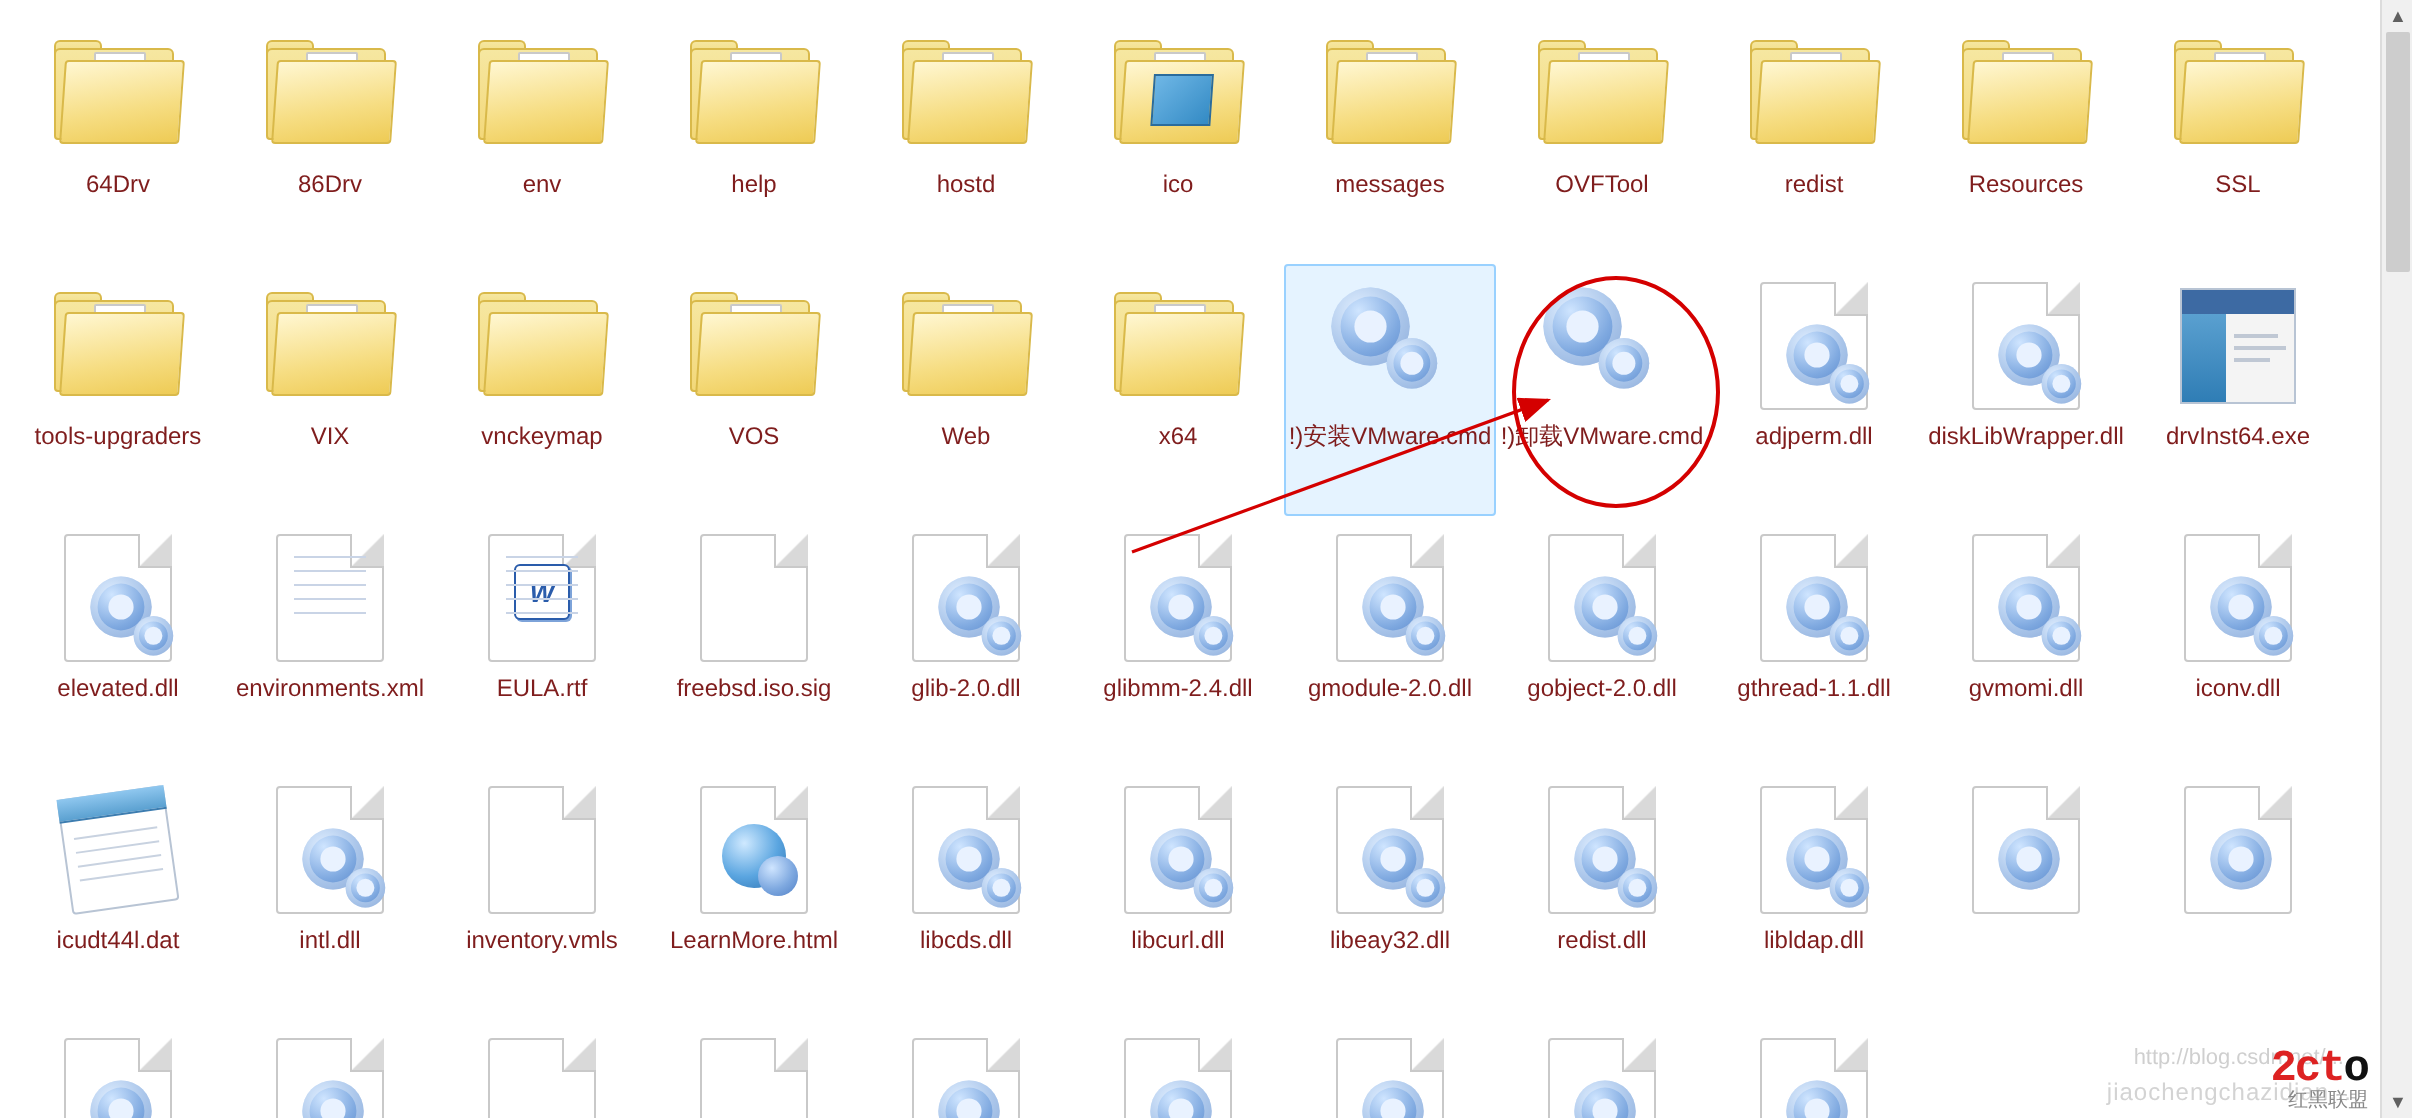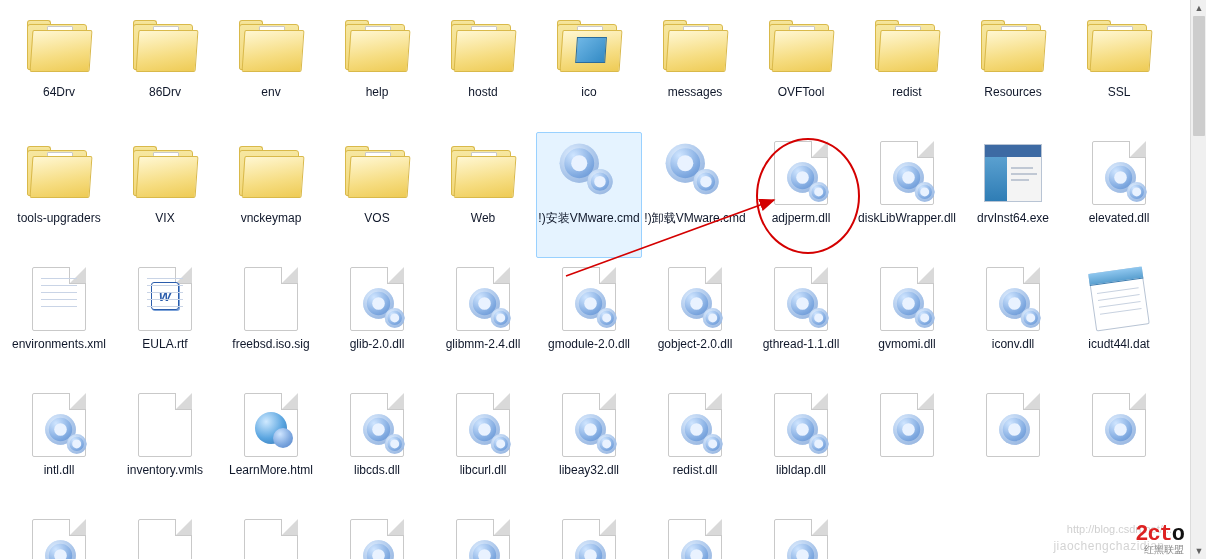--- a/index.html
+++ b/index.html
@@ -3,21 +3,21 @@
 <meta charset="utf-8">
 <style>
   * { box-sizing: border-box; margin: 0; padding: 0; }
   html, body { width: 1206px; height: 559px; font-family: "Segoe UI", Tahoma, sans-serif; font-size: 12px; background: #fff; overflow: hidden; }
   .viewport { position: relative; width: 1206px; height: 559px; }
   .file-area { position: absolute; left: 0; top: 0; width: 1190px; height: 559px; overflow: hidden; }
   .grid { display: flex; flex-wrap: wrap; align-content: flex-start; padding: 6px 0 0 6px; }
   .item { width: 106px; height: 126px; display: flex; flex-direction: column; align-items: center; justify-content: flex-start; padding-top: 4px; cursor: default; border: 1px solid transparent; border-radius: 2px; }
   .item.selected { background: #e5f3ff; border-color: #99d1ff; }
   .icon-wrap { width: 80px; height: 72px; display: flex; align-items: center; justify-content: center; }
-  .label { width: 102px; text-align: center; color: #0f172a; line-height: 14px; padding-top: 2px; word-break: break-word; }
+  .label { width: 102px; text-align: center; color: #7f1d1d; line-height: 14px; padding-top: 2px; word-break: break-word; }
   .scrollbar { position: absolute; right: 0; top: 0; width: 16px; height: 559px; background: #f0f0f0; border-left: 1px solid #dcdcdc; }
   .scroll-btn { width: 16px; height: 16px; background: #f0f0f0; display: flex; align-items: center; justify-content: center; color: #606060; font-size: 9px; }
   .scroll-track { position: absolute; top: 16px; bottom: 16px; left: 0; right: 0; }
   .scroll-thumb { position: absolute; top: 0; left: 2px; width: 12px; height: 120px; background: #cdcdcd; border-radius: 1px; }
   .scroll-btn.down { position: absolute; bottom: 0; }
 
   
   .folder { position: relative; width: 68px; height: 54px; }
   .folder .back { position: absolute; left: 2px; top: 4px; width: 60px; height: 46px; background: linear-gradient(#f6e7a1,#f3d879); border-radius: 3px 3px 2px 2px; border: 1px solid #d9b94a; }
   .folder .tab { position: absolute; left: 2px; top: 0; width: 24px; height: 10px; background: linear-gradient(#f6e7a1,#f0d874); border-radius: 3px 3px 0 0; border: 1px solid #d9b94a; border-bottom: none; }
@@ -363,20 +363,38 @@
                 </div>
                 <div class="paper p2">
                   <div class="stripe"></div>
                 </div>
               </div>
         <div class="front"></div>
             </div>
           </div>
     <div class="label">Web</div>
         </div>
+        <div class="item">
+    <div class="icon-wrap">
+            <div class="folder">
+        <div class="tab"></div>
+              <div class="back"></div>
+        <div class="papers">
+                <div class="paper p1">
+                  <div class="stripe"></div>
+                </div>
+                <div class="paper p2">
+                  <div class="stripe"></div>
+                </div>
+              </div>
+        <div class="front"></div>
+            </div>
+          </div>
+    <div class="label">x64</div>
+        </div>
         <div class="item selected">
     <div class="icon-wrap">
             <div class="cmd">
               <div class="gears">
                 <div class="gear big"></div>
                 <div class="gear small"></div>
               </div>
             </div>
           </div>
     <div class="label">!)安装VMware.cmd</div>

